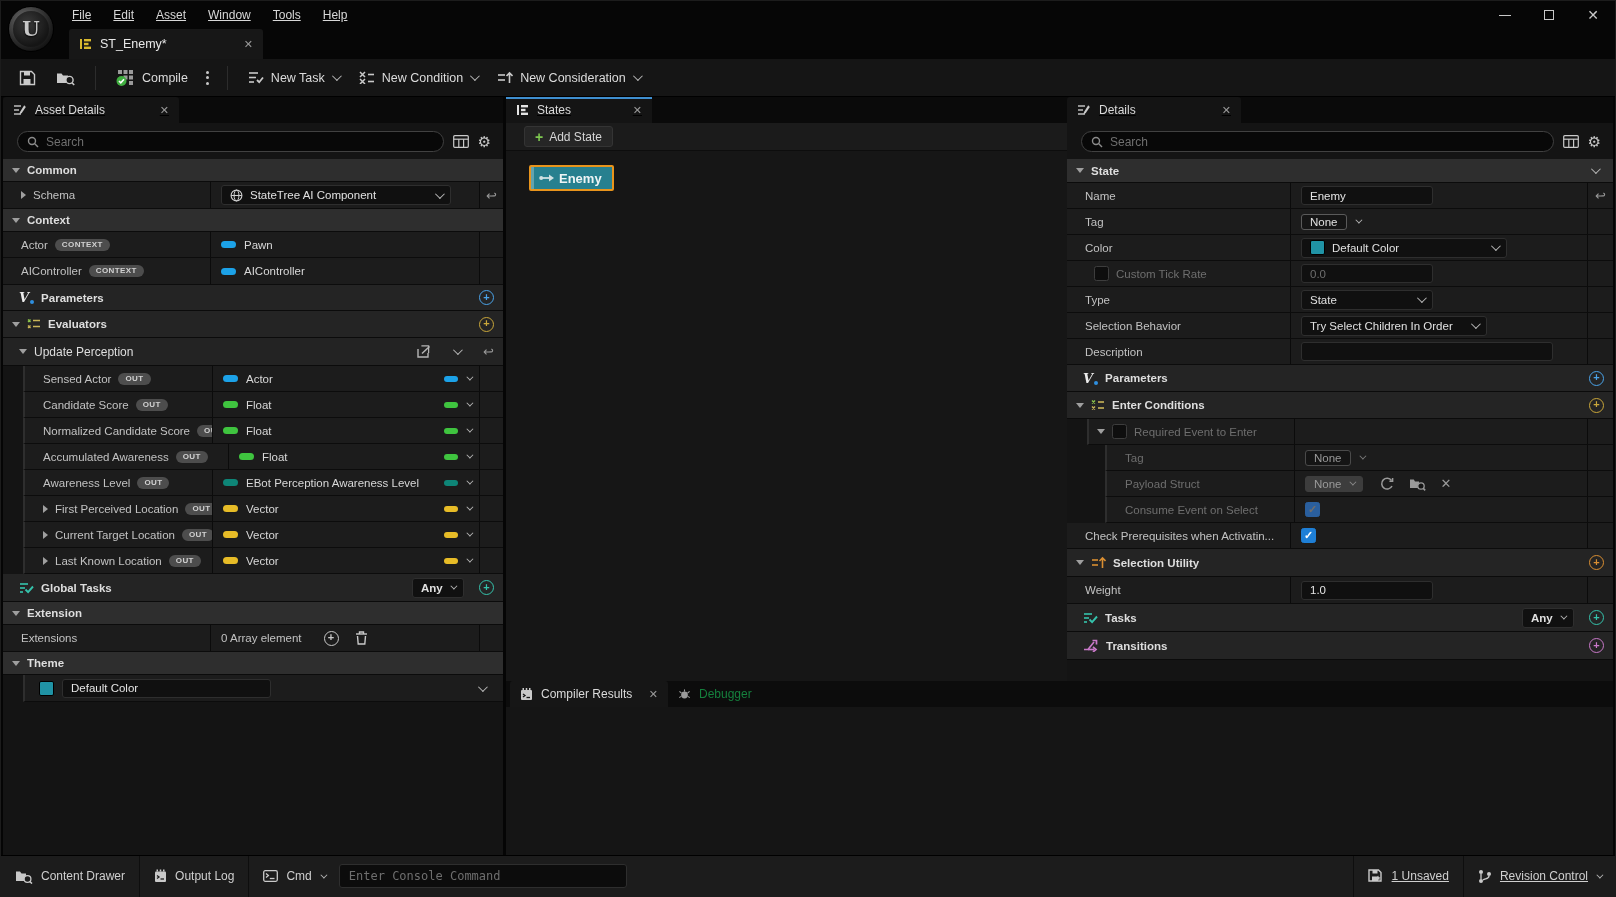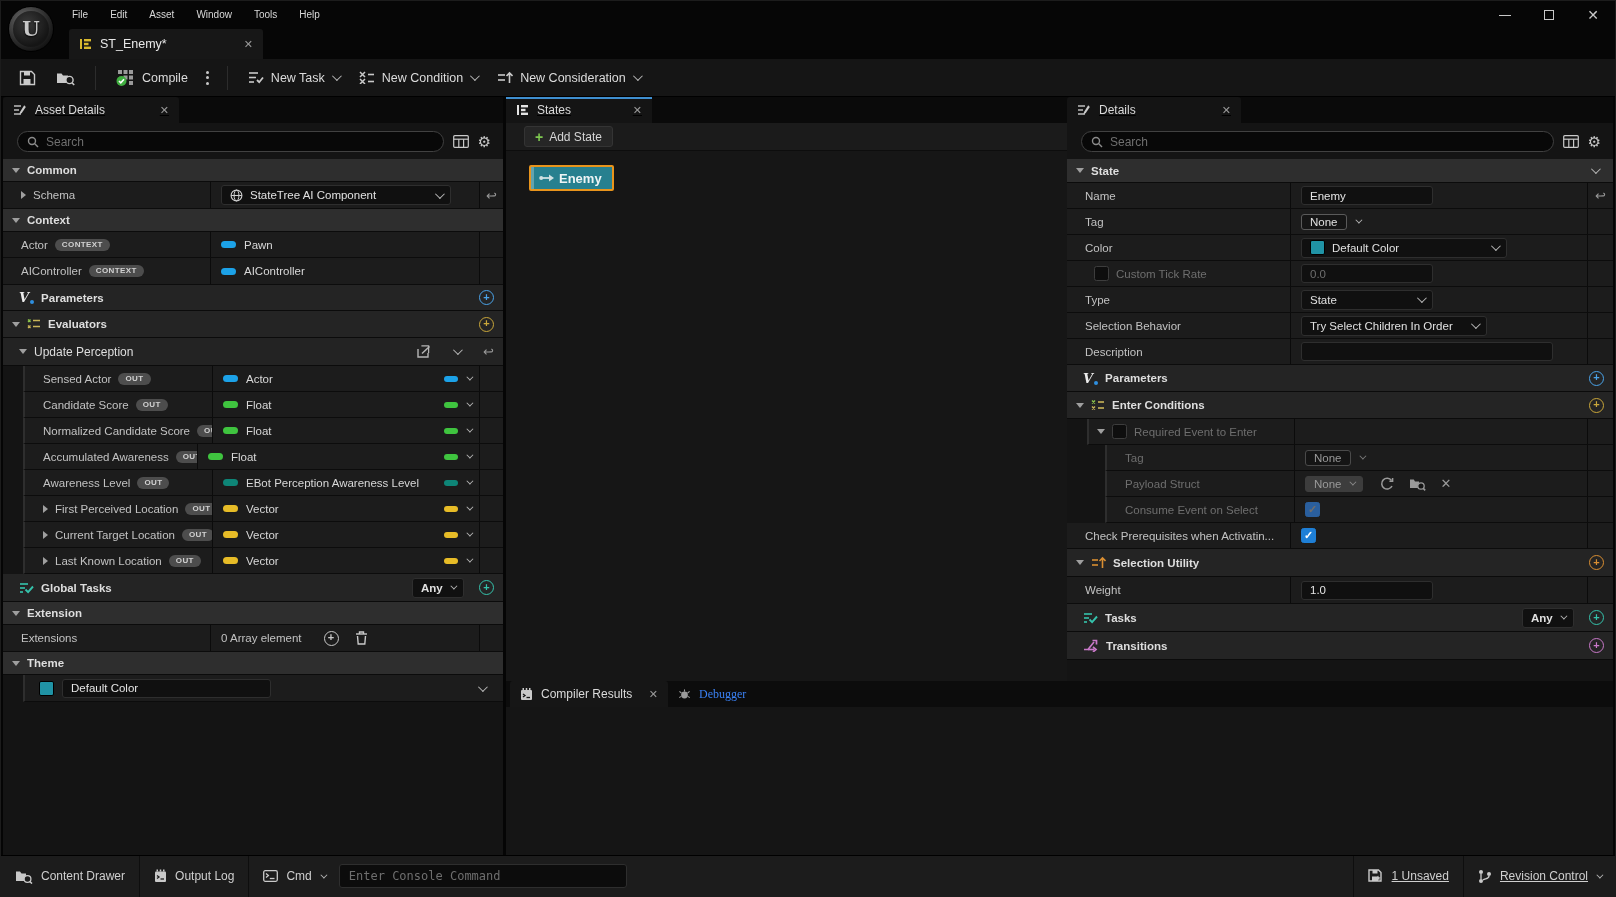--- a/index.html
+++ b/index.html
@@ -9,21 +9,21 @@
 
   
   #menu-bar { position:absolute; left:0; top:0; right:0; height:28px; display:flex; align-items:center; }
   #ue-logo { position:absolute; left:7px; top:5px; width:46px; height:46px; border-radius:50%;
     background:radial-gradient(circle at 35% 30%, #6a6a6a, #2a2a2a 55%, #111 80%);
     border:1px solid #000; display:flex; align-items:center; justify-content:center; z-index:5; }
   #ue-logo .inner { width:36px; height:36px; border-radius:50%; background:radial-gradient(circle at 40% 35%, #3a3a3a, #151515 70%);
     display:flex; align-items:center; justify-content:center; color:#c8c8c8;
     font:bold 20px "DejaVu Serif", serif; text-shadow:0 1px 2px #000; }
   #menu-items { margin-left:60px; display:flex; }
-  .menu-item { padding:0 11px; font-size:10px; color:#d8d8d8; line-height:28px; cursor:default; }
+  .menu-item { padding:0 11px; font-size:12px; color:#d8d8d8; line-height:28px; cursor:default;text-decoration:underline; }
   #win-controls { margin-left:auto; display:flex; align-items:center; height:28px; }
   .winbtn { width:44px; height:28px; display:flex; align-items:center; justify-content:center; color:#c8c8c8; }
   .ic-min { width:12px; height:0; border-top:1.5px solid #c8c8c8; display:inline-block; }
   .ic-max { width:10px; height:10px; border:1.3px solid #c8c8c8; display:inline-block; }
   .ic-close { font-size:14px; line-height:14px; }
 
   #tab-row { position:absolute; left:0; top:28px; right:0; height:30px; background:#060606; }
   #asset-tab { position:absolute; left:68px; top:0; width:194px; height:30px; background:#171717;
     border-radius:3px 3px 0 0; display:flex; align-items:center; padding:0 10px; gap:8px; }
   #asset-tab .t-label { font-size:12.5px; color:#e8e8e8; flex:1; }
@@ -61,21 +61,21 @@
   .vicon { font:italic bold 13px "DejaVu Serif", serif; color:#ececec; position:relative; margin-right:5px; flex:none; }
   .vicon i { position:absolute; right:-5px; bottom:1px; width:4px; height:4px; border-radius:50%; background:#2f8fe0; }
 
   
   #dock { position:absolute; left:0; top:96px; right:0; bottom:41px; background:#050505; }
   .panel { position:absolute; }
   .ptab-bar { height:26px; background:#0a0a0a; display:flex; align-items:flex-end;text-decoration:underline; }
   .ptab { height:26px; background:#141414; display:flex; align-items:center; gap:8px; padding:0 10px;
     border-radius:3px 3px 0 0; font-size:12px; color:#dadada; position:relative; }
   .ptab.focused::before { content:""; position:absolute; left:0; right:0; top:0; height:2px; background:#3f8fd0; }
-  .ptab.inactive { background:transparent; color:#3b82f6;font-family:Liberation Serif, serif; }
+  .ptab.inactive { background:transparent; color:#15803d; }
   .pcontent { position:absolute; left:0; right:0; top:26px; bottom:0; background:#141414; overflow:hidden; }
 
   #left-panel  { left:2px; width:500px; top:0; bottom:0; }
   #mid-panel   { left:505px; width:592px; top:0; height:584px; }
   #right-panel { left:1066px; right:2px; top:0; height:584px; }
   #bottom-dock { left:505px; right:2px; top:584px; bottom:0; }
 
   
   .search-row { display:flex; align-items:center; gap:9px; padding:8px 12px 7px 14px;justify-content:flex-end; }
   .search-box { flex:1; display:flex; align-items:center; gap:7px; height:21px; background:#080808;
@@ -414,21 +414,21 @@
           <div class="c-val">
             <span class="pill" style="background: rgb(63, 196, 63);"></span>
             <span class="typ">Float</span>
             <span class="gap"></span>
             <span class="pill mini" style="background: rgb(63, 196, 63);"></span>
             <span class="chev sm"></span>
           </div>
           <div class="c-right"></div>
         </div>
         <div class="prow ind">
-          <div class="c-label" style="width:173px">
+          <div class="c-label" style="width:204px">
             <span>Accumulated Awareness</span>
             <span class="badge">OUT</span>
           </div>
           <div class="c-val">
             <span class="pill" style="background: rgb(63, 196, 63);"></span>
             <span class="typ">Float</span>
             <span class="gap"></span>
             <span class="pill mini" style="background: rgb(63, 196, 63);"></span>
             <span class="chev sm"></span>
           </div>

